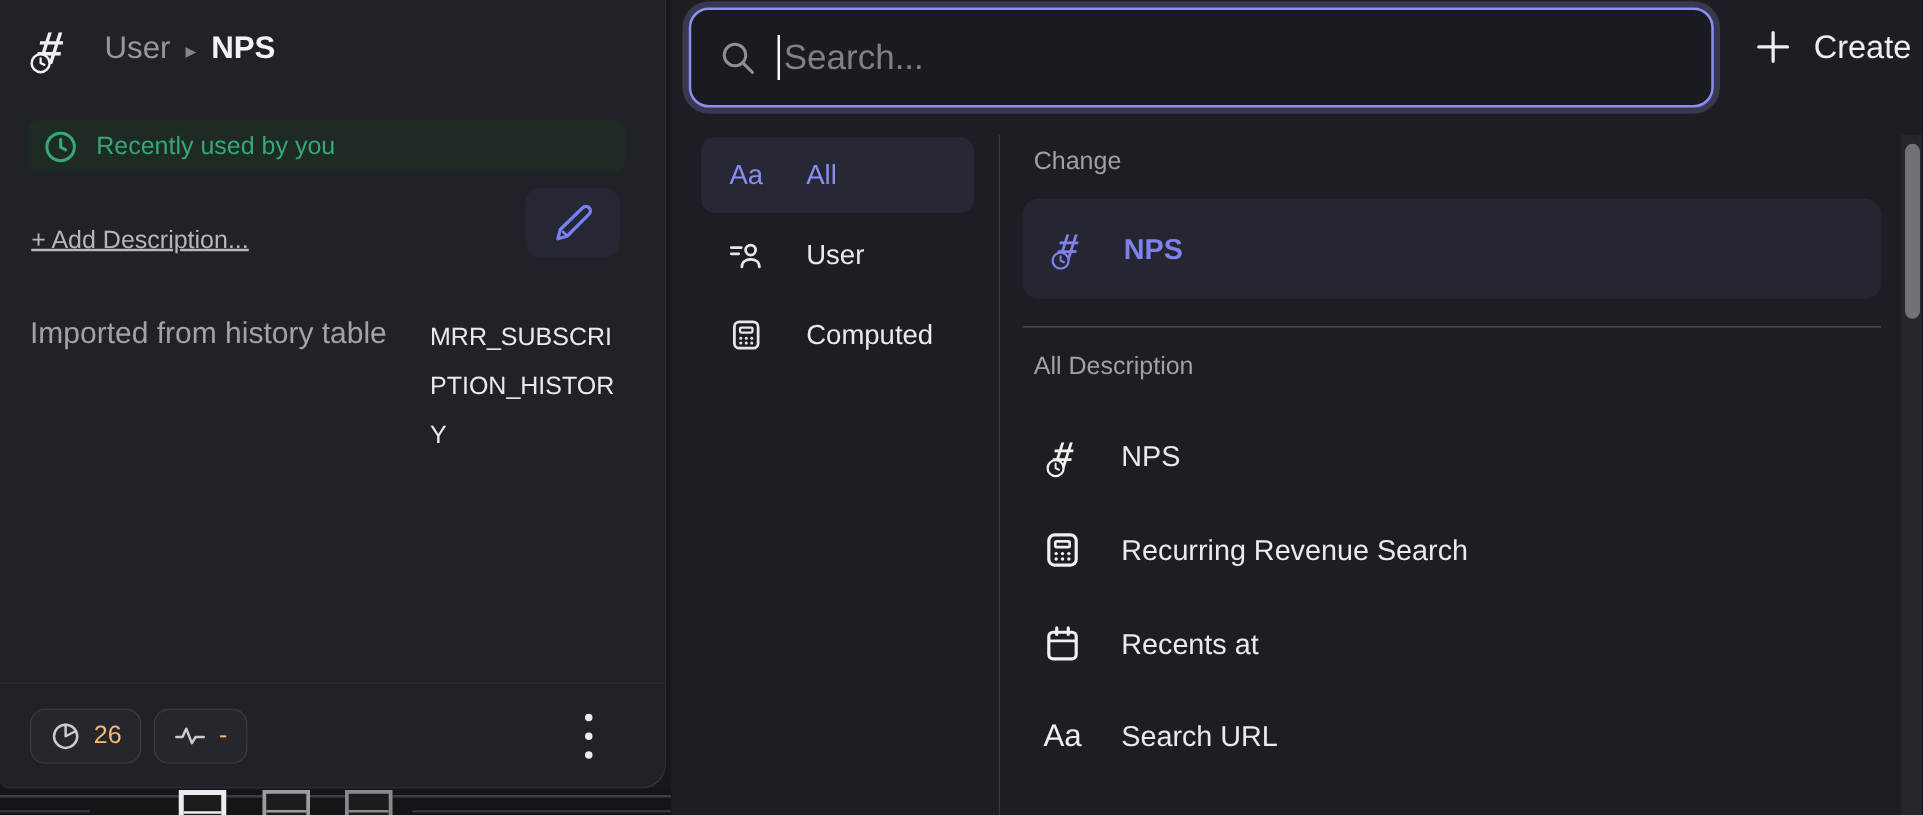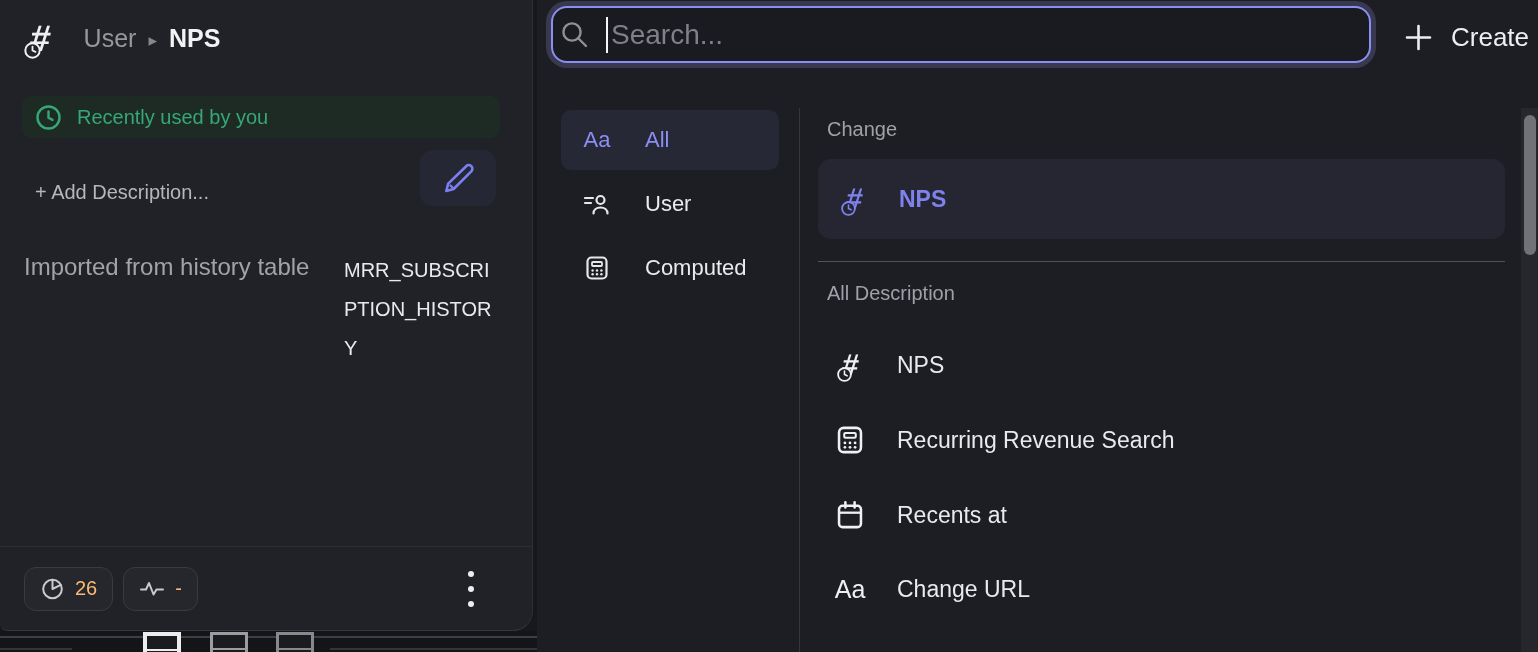--- a/index.html
+++ b/index.html
@@ -28,21 +28,21 @@
   .crumb-sep { color:#85878c; font-size:17px; padding-top:3px; }
   .crumb-current { color:#f2f3f4; font-weight:700; }
 
   .recent-pill {
     position:absolute; left:22px; top:96px; width:478px; height:42px;
     background:#1d2b24; border-radius:9px;
     display:flex; align-items:center; padding-left:13px; gap:15px;
   }
   .recent-pill span { color:#36a777; font-size:20px; }
 
-  .desc-row { position:absolute; left:35px; top:181px; color:#b5b7bb; font-size:20px; }
+  .desc-row { position:absolute; left:25px; top:181px; color:#b5b7bb; font-size:20px;text-decoration:underline; }
   .pencil-btn {
     position:absolute; left:420px; top:150px; width:76px; height:56px;
     background:#262734; border-radius:13px;
     display:flex; align-items:center; justify-content:center; cursor:pointer;
   }
 
   .import-row { position:absolute; left:24px; top:251px; width:486px; display:flex; }
   .import-label { color:#a1a3a8; font-size:24px; width:320px; padding-top:2px; }
   .import-value { color:#e9eaec; font-size:20px; width:158px; line-height:39px; word-break:break-all; }
 
@@ -63,24 +63,24 @@
   
   #bottom-strip { position:absolute; left:0; top:631px; width:537px; height:21px; background:#141519; overflow:hidden; }
   .strip-line { position:absolute; height:2px; background:#3e3f44; }
   .strip-bar { position:absolute; top:1px; height:30px; background:#1b1c20; }
   .strip-bar .bar-inner-line { position:absolute; left:0; right:0; top:13px; height:2px; }
 
   
   #modal { position:absolute; left:537px; top:0; width:1001px; height:652px; background:#1d1e24; }
 
   .search-wrap {
-    position:absolute; left:14px; top:6px; width:820px; height:57px;
+    position:absolute; left:14px; top:6px; width:820px; height:80px;
     background:#1a1b21; border:2px solid #8b8ef2; border-radius:16px;
     box-shadow:0 0 0 5px rgba(108,110,160,0.35);
-    display:flex; align-items:center; padding-left:6px; cursor:text;
+    display:flex; align-items:center; padding-left:22px; cursor:text;
   }
   .search-caret { width:2px; height:36px; background:#f5f6f7; margin-left:16px; }
   .search-placeholder { color:#7e8187; font-size:28px; margin-left:3px; }
 
   .create-btn { position:absolute; left:866px; top:22px; display:flex; align-items:center; gap:17px; cursor:pointer; white-space:nowrap; }
   .create-btn span { color:#eceeef; font-size:26px; font-weight:500; }
 
   .tab-col { position:absolute; left:0; top:108px; width:262px; }
   .tab-item {
     display:flex; align-items:center; height:60px; margin:2px 20px 4px 24px;
@@ -310,21 +310,21 @@
             <path d="M9 2v4.5M17 2v4.5" stroke="#eef0f1" stroke-width="2.2" stroke-linecap="round"></path>
           </svg>
         </span>
         <span class="item-label">Recents at</span>
       </div>
 
       <div class="prop-item">
         <span class="icon-cell">
           <span class="aa-glyph" style="color:#eef0f1;">Aa</span>
         </span>
-        <span class="item-label">Change URL</span>
+        <span class="item-label">Search URL</span>
       </div>
     </div>
 
     <div class="scrollbar-track">
       <div class="scrollbar-thumb"></div>
     </div>
   </div>
 
 </div>
 

